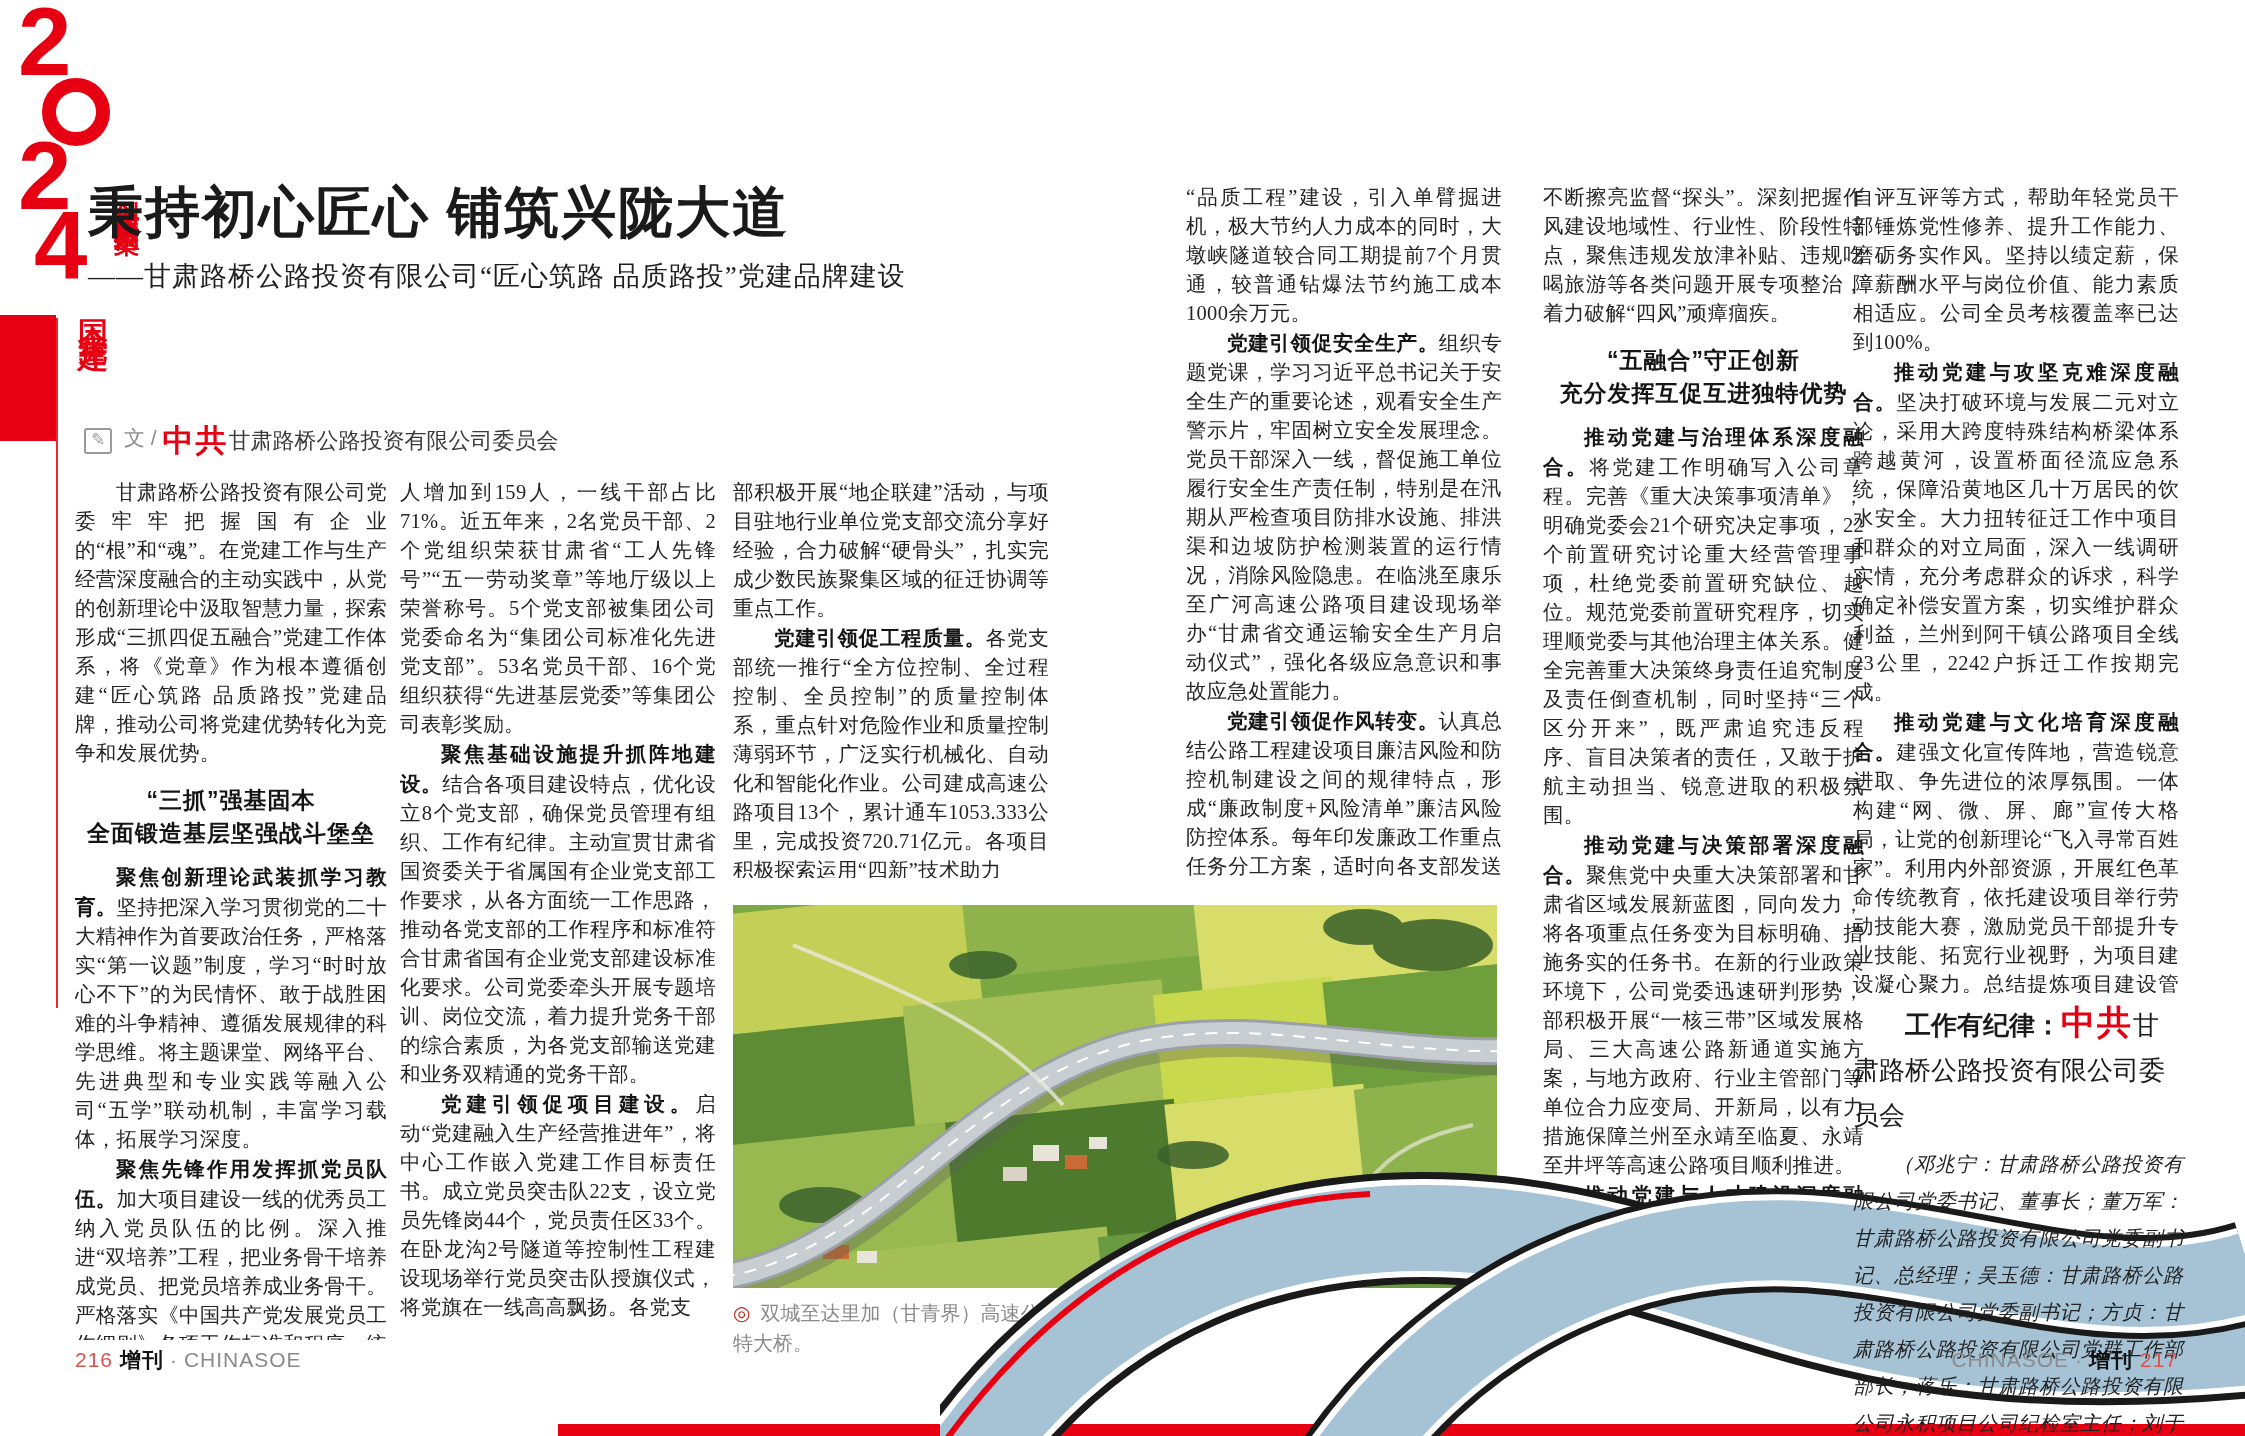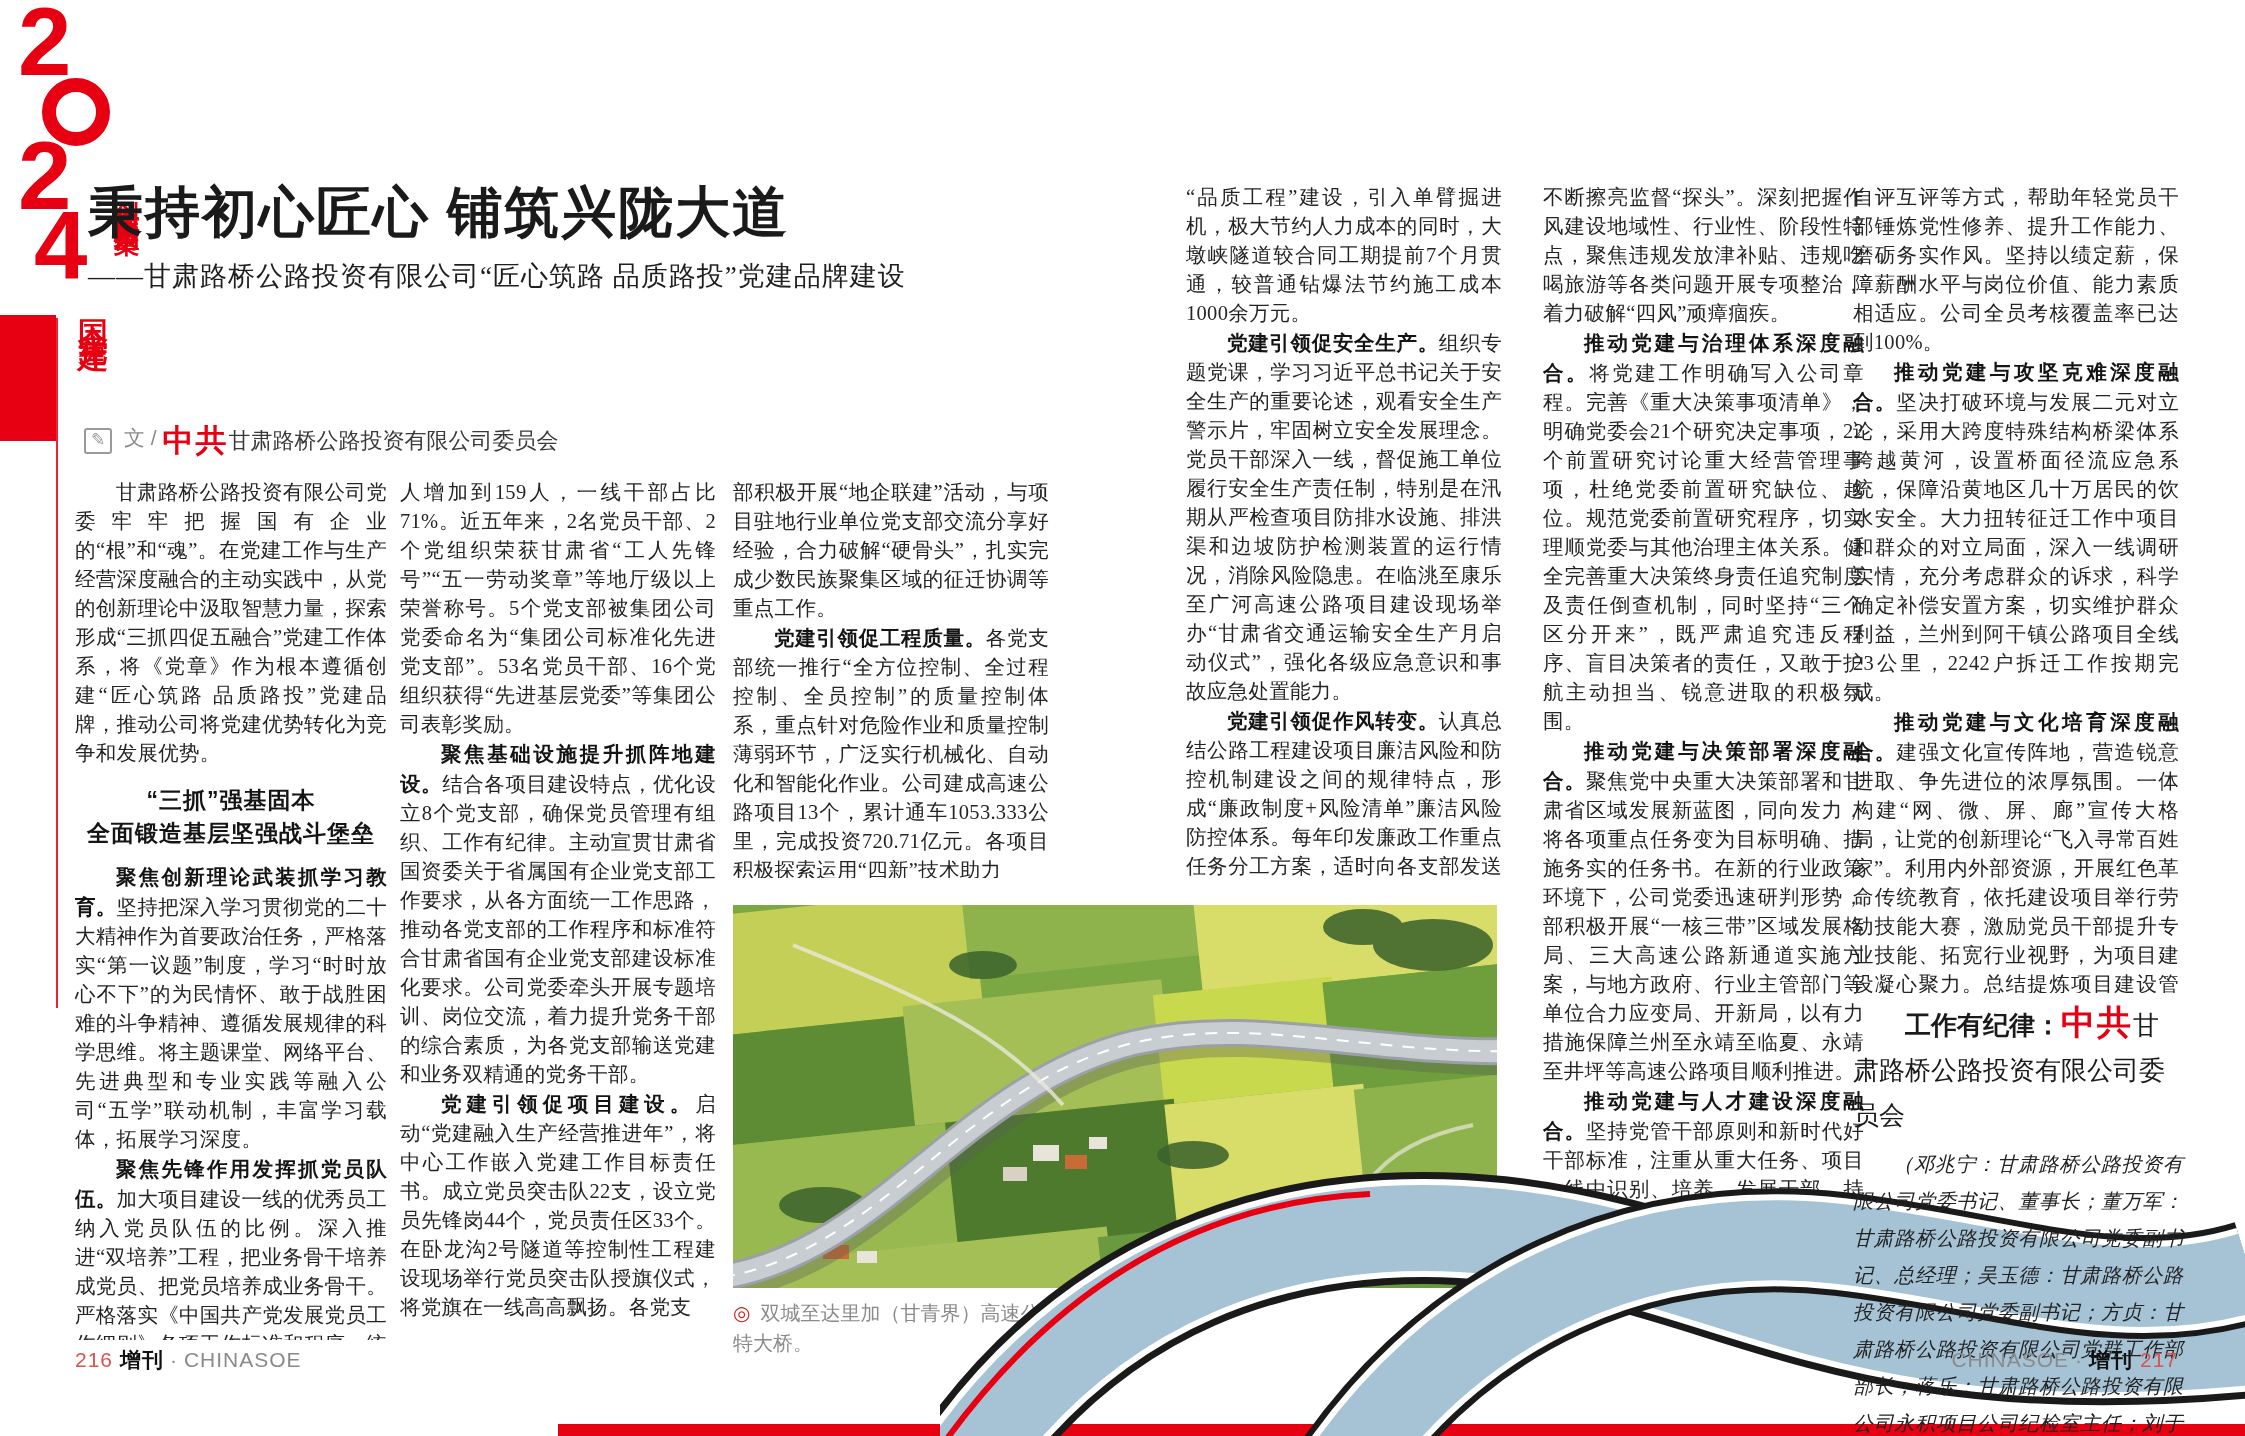--- a/index.html
+++ b/index.html
@@ -115,20 +115,24 @@
   </div>
 
   <div class="col" id="col4">
     <p class="bp cont"><span>“品质工程”建设，引入单臂掘进机，极大节约人力成本的同时，大墩峡隧道较合同工期提前7个月贯通，较普通钻爆法节约施工成本1000余万元。</span></p>
     <p class="bp"><span class="lead">党建引领促安全生产。</span><span>组织专题党课，学习习近平总书记关于安全生产的重要论述，观看安全生产警示片，牢固树立安全发展理念。党员干部深入一线，督促施工单位履行安全生产责任制，特别是在汛期从严检查项目防排水设施、排洪渠和边坡防护检测装置的运行情况，消除风险隐患。在临洮至康乐至广河高速公路项目建设现场举办“甘肃省交通运输安全生产月启动仪式”，强化各级应急意识和事故应急处置能力。</span></p>
     <p class="bp"><span class="lead">党建引领促作风转变。</span><span>认真总结公路工程建设项目廉洁风险和防控机制建设之间的规律特点，形成“廉政制度+风险清单”廉洁风险防控体系。每年印发廉政工作重点任务分工方案，适时向各支部发送《工作提醒》，对各项关键任务提出阶段性要求，进行专项考核，</span></p>
   </div>
 
   <div class="col" id="col5">
     <p class="bp cont"><span>不断擦亮监督“探头”。深刻把握作风建设地域性、行业性、阶段性特点，聚焦违规发放津补贴、违规吃喝旅游等各类问题开展专项整治，着力破解“四风”顽瘴痼疾。</span></p>
+    <div class="colhead">
+        <div>“五融合”守正创新</div>
+        <div>充分发挥互促互进独特优势</div>
+      </div>
     <p class="bp"><span class="lead">推动党建与治理体系深度融合。</span><span>将党建工作明确写入公司章程。完善《重大决策事项清单》，明确党委会21个研究决定事项，22个前置研究讨论重大经营管理事项，杜绝党委前置研究缺位、越位。规范党委前置研究程序，切实理顺党委与其他治理主体关系。健全完善重大决策终身责任追究制度及责任倒查机制，同时坚持“三个区分开来”，既严肃追究违反程序、盲目决策者的责任，又敢于护航主动担当、锐意进取的积极氛围。</span></p>
     <p class="bp"><span class="lead">推动党建与决策部署深度融合。</span><span>聚焦党中央重大决策部署和甘肃省区域发展新蓝图，同向发力，将各项重点任务变为目标明确、措施务实的任务书。在新的行业政策环境下，公司党委迅速研判形势，部积极开展“一核三带”区域发展格局、三大高速公路新通道实施方案，与地方政府、行业主管部门等单位合力应变局、开新局，以有力措施保障兰州至永靖至临夏、永靖至井坪等高速公路项目顺利推进。</span></p>
     <p class="bp"><span class="lead">推动党建与人才建设深度融合。</span><span>坚持党管干部原则和新时代好干部标准，注重从重大任务、项目一线中识别、培养、发展干部。持续开展“党员传帮带互评大提升”活动，通过定期谈心谈话、</span></p>
   </div>
 
   <div class="col" id="col6">
     <p class="bp cont"><span>自评互评等方式，帮助年轻党员干部锤炼党性修养、提升工作能力、磨砺务实作风。坚持以绩定薪，保障薪酬水平与岗位价值、能力素质相适应。公司全员考核覆盖率已达到100%。</span></p>
     <p class="bp"><span class="lead">推动党建与攻坚克难深度融合。</span><span>坚决打破环境与发展二元对立论，采用大跨度特殊结构桥梁体系跨越黄河，设置桥面径流应急系统，保障沿黄地区几十万居民的饮水安全。大力扭转征迁工作中项目和群众的对立局面，深入一线调研实情，充分考虑群众的诉求，科学确定补偿安置方案，切实维护群众利益，兰州到阿干镇公路项目全线23公里，2242户拆迁工作按期完成。</span></p>
     <p class="bp"><span class="lead">推动党建与文化培育深度融合。</span><span>建强文化宣传阵地，营造锐意进取、争先进位的浓厚氛围。一体构建“网、微、屏、廊”宣传大格局，让党的创新理论“飞入寻常百姓家”。利用内外部资源，开展红色革命传统教育，依托建设项目举行劳动技能大赛，激励党员干部提升专业技能、拓宽行业视野，为项目建设凝心聚力。总结提炼项目建设管理中涌现出的典型事迹、经验成效，在新华网、中国甘肃网、甘肃党建APP等平台唱响路投故事。</span></p>
   </div>

